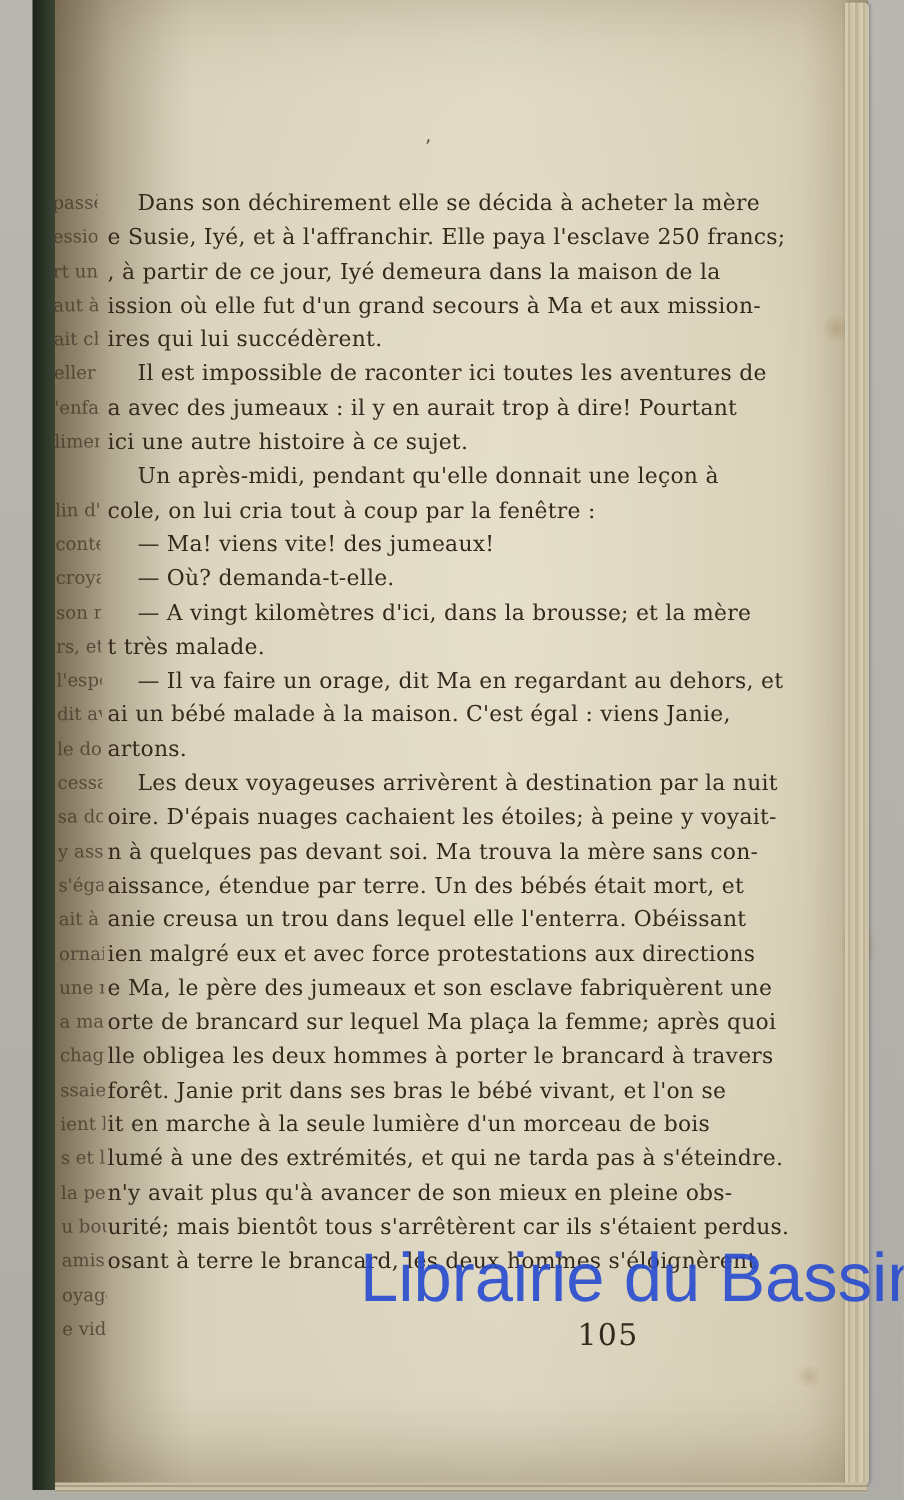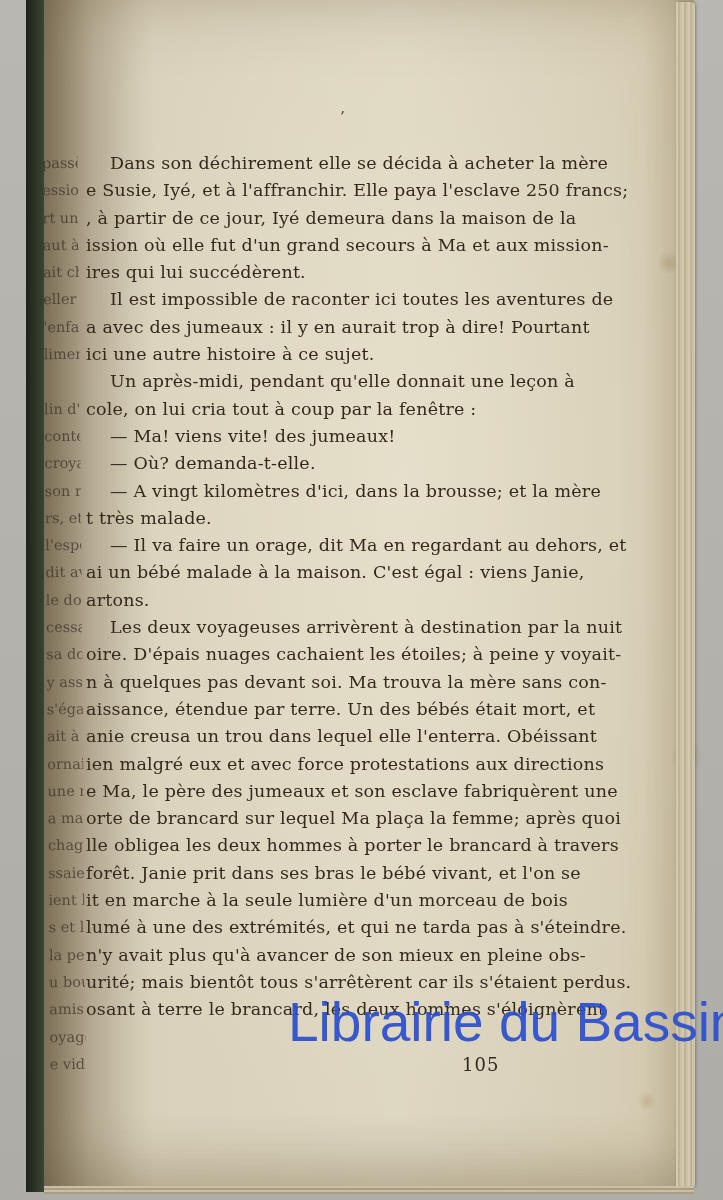--- a/index.html
+++ b/index.html
@@ -41,21 +41,21 @@
   }
   
   .text-block{
     position:absolute;left:42px;top:150px;width:580px;
     font-size:17.5px;line-height:27.3px;color:var(--ink,#35291d);
     letter-spacing:.2px;
   }
   .line{white-space:nowrap;}
   .line.indent{text-indent:24px;}
   .page-number{
-    position:absolute;left:418px;top:1054px;font-size:18px;color:var(--ink,#35291d);
+    position:absolute;left:418px;top:1054px;font-size:24px;color:var(--ink,#35291d);
     letter-spacing:1px;
   }
   .artifact{
     position:absolute;left:296px;top:108px;font-size:15px;color:#4a4238;
   }
   
   .page-stack{
     position:absolute;left:676px;top:2px;width:19px;height:1186px;
     background:repeating-linear-gradient(90deg,#d3caaf 0 2px,#bfb296 2px 4px,#ccc2a7 4px 6px);
     border-radius:0 4px 4px 0;

